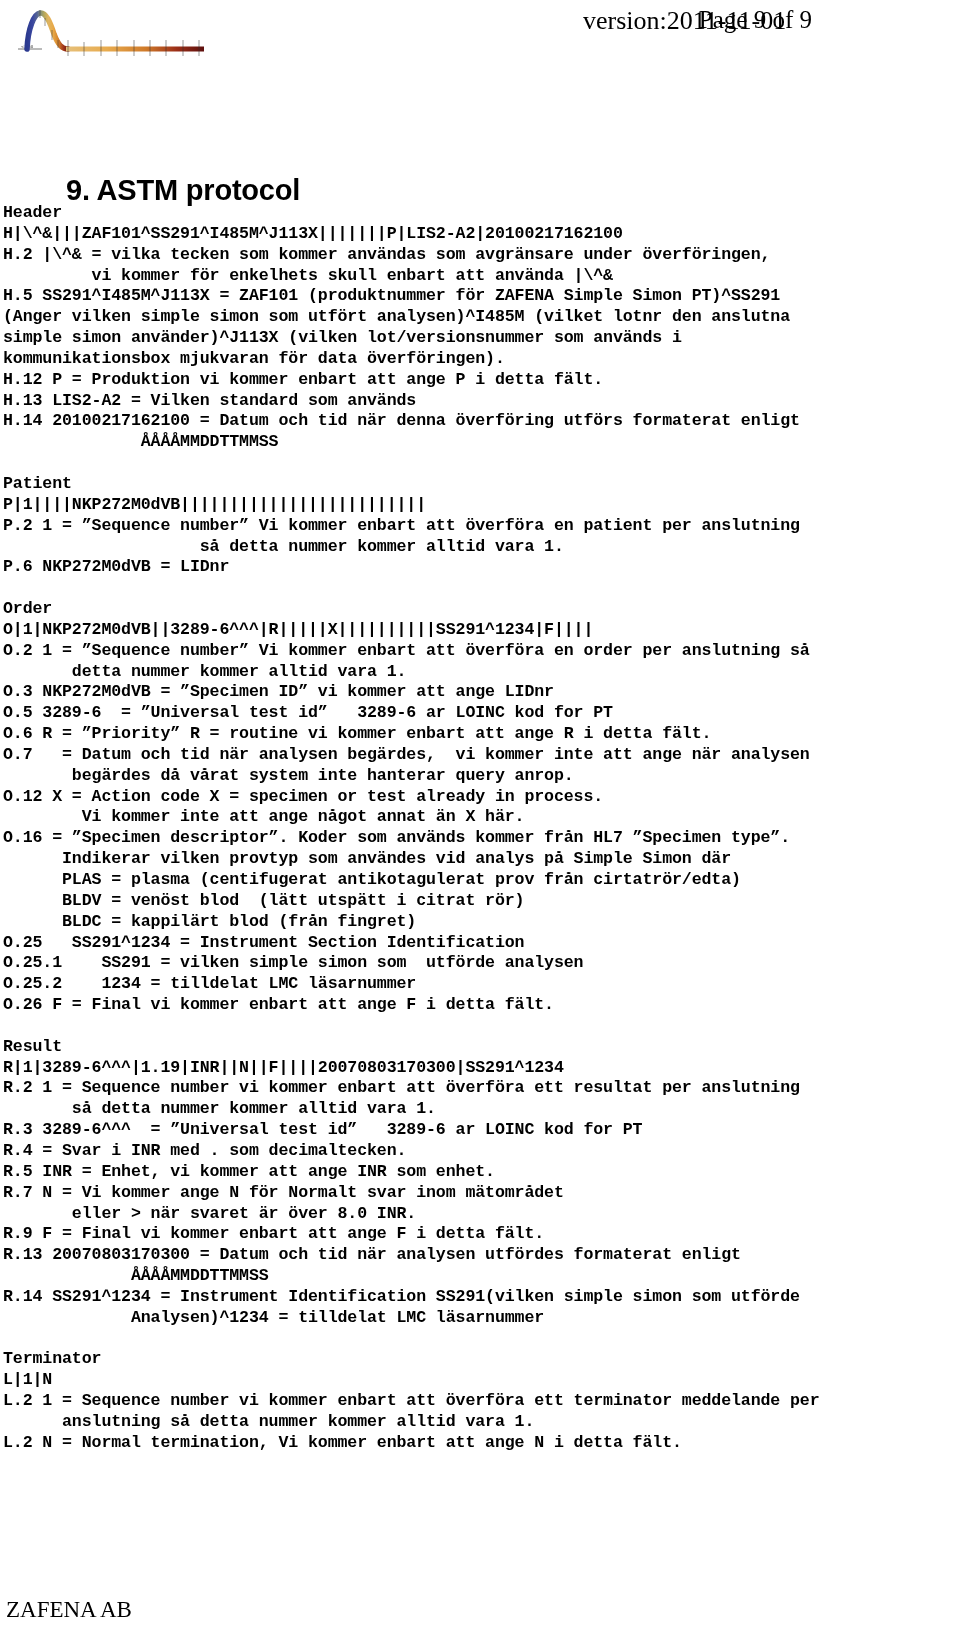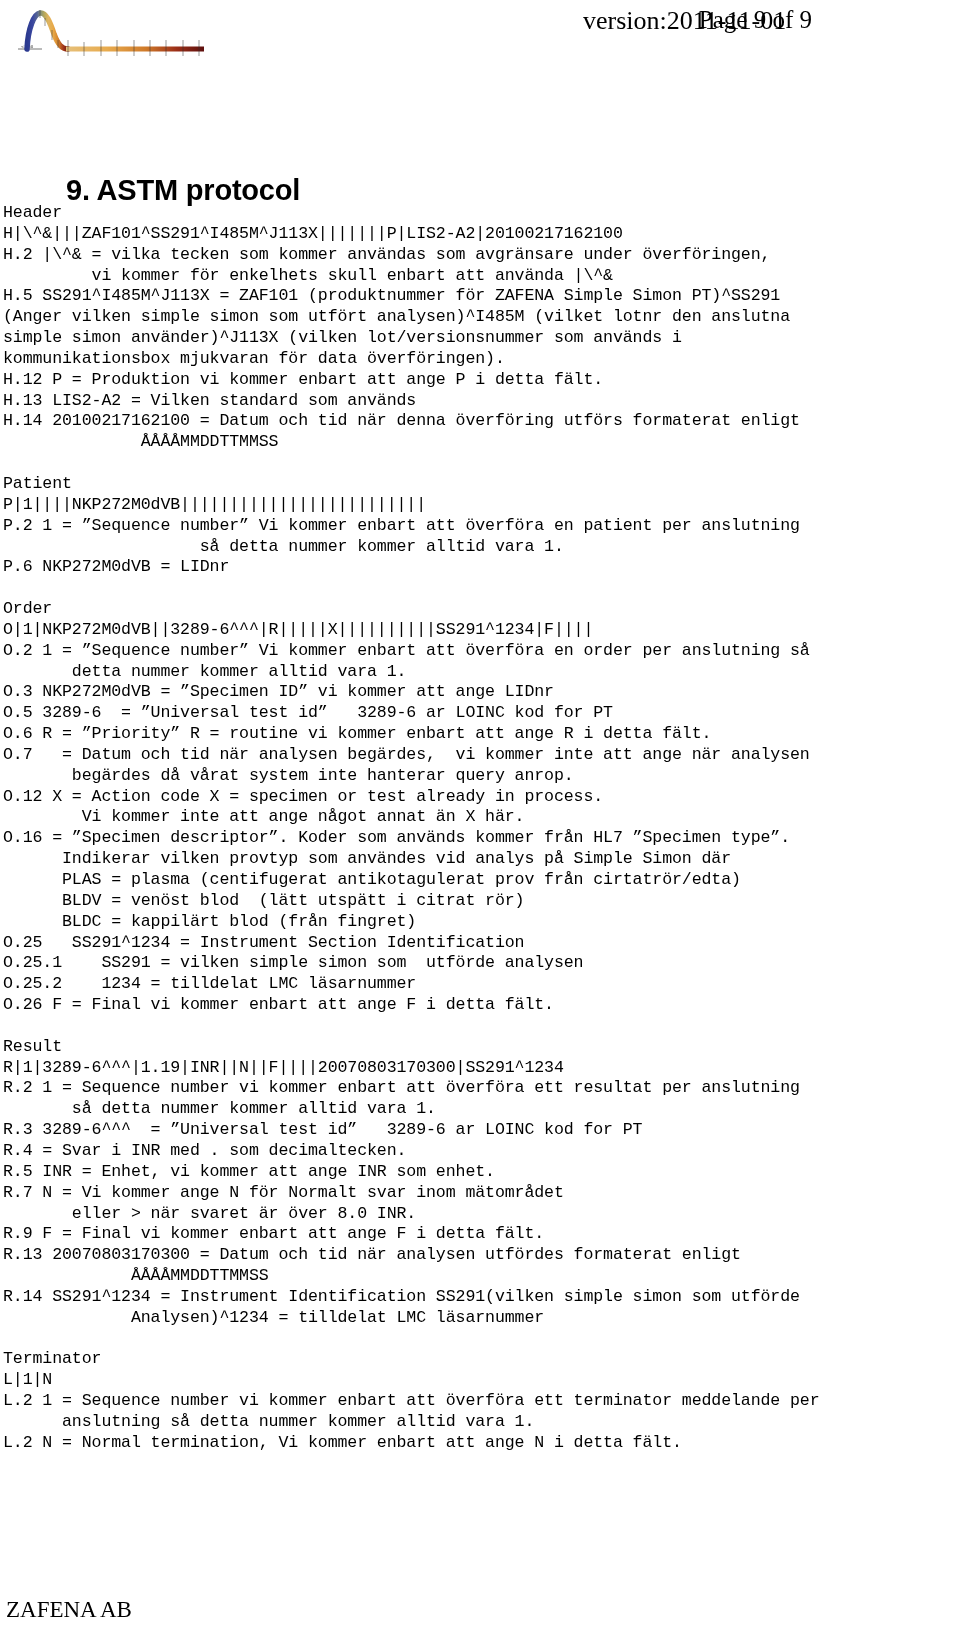--- a/index.html
+++ b/index.html
@@ -76,20 +76,21 @@
     font-size: 16.6px;
     line-height: 20.85px;
     color: #000;
     white-space: pre;
     letter-spacing: -0.12px;
   }
   .doc-body .ln {
     display: block;
     min-height: 20.85px;
     white-space: pre;
+    font-weight: bold;
   }
   .doc-body .ln.blank { color: transparent; }
 
   
   .page-footer {
     position: absolute;
     left: 6px;
     bottom: 8px;
     font-family: "Liberation Serif", serif;
     font-size: 23px;

